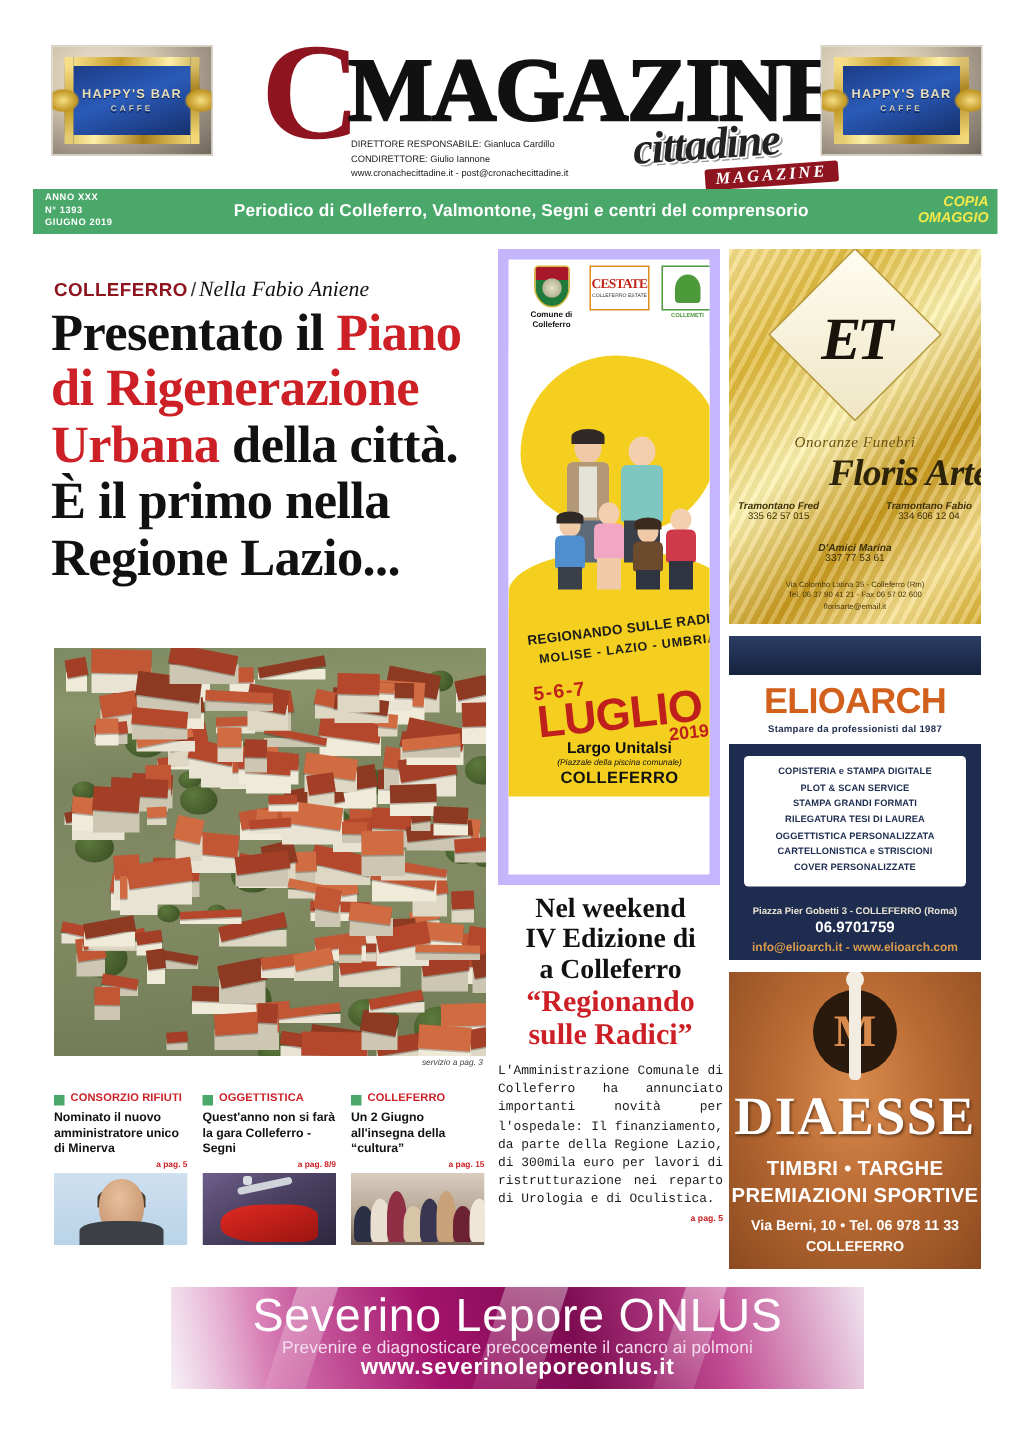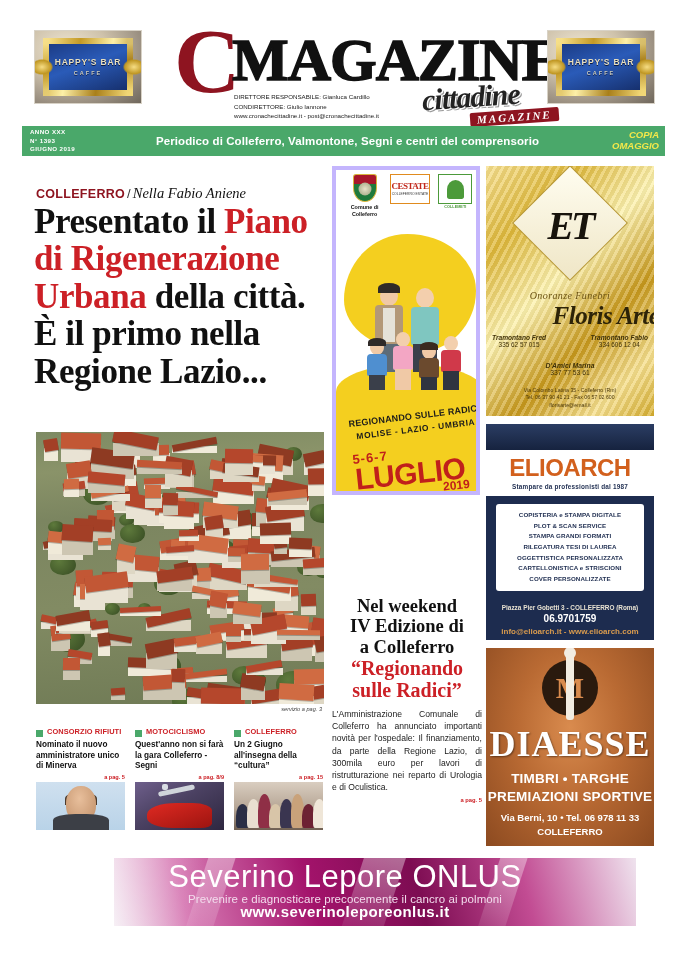--- a/index.html
+++ b/index.html
@@ -224,22 +224,22 @@
     position: absolute; inset: 0;
     background: linear-gradient(180deg,#d9cdc0 0%, #b6a695 55%, #6f5f52 100%);
   }
   .thumb-dance .d {
     position: absolute; bottom: 2px; width: 13px; height: 30px;
     border-radius: 50% 50% 18% 18%;
   }
 
   
   .poster {
-    position: absolute; left: 332px; top: 166px; width: 148px; height: 329px;
-    background: #ffffff; border: 4px solid #c4b5fd; overflow: hidden;
+    position: absolute; left: 332px; top: 166px; width: 148px; height: 424px;
+    background: #ffffff; border: 7px solid #c4b5fd; overflow: hidden;
   }
   .poster-logos {
     position: absolute; left: 0; top: 4px; width: 148px; height: 54px;
     display: flex; justify-content: space-around; align-items: flex-start;
     padding: 0 6px;
   }
   .plogo { text-align: center; width: 42px; }
   .plogo .shield {
     width: 24px; height: 28px; margin: 0 auto;
     background: linear-gradient(180deg,#a8172a 0%, #a8172a 34%, #1f7a3c 34%, #1f7a3c 100%);
@@ -337,21 +337,21 @@
     position: absolute; left: 332px; top: 596px; width: 150px;
   }
   .ca-head {
     font-family: "Liberation Serif", serif;
     font-weight: bold; font-size: 18.5px; line-height: 1.1;
     text-align: center; color: #111;
   }
   .ca-head .r { color: #cc2026; font-size: 20px; }
   .ca-body {
     margin-top: 7px;
-    font-family: Liberation Sans, sans-serif;
+    font-family: Liberation Mono, monospace;
     font-size: 8.6px; line-height: 1.42; text-align: justify; color: #1a1a1a;
   }
   .ca-page {
     text-align: right; font-size: 5.8px; font-weight: bold; color: #cc2026; margin-top: 4px;
   }
 
   
   .ad { position: absolute; left: 486px; width: 168px; overflow: hidden; }
 
   .ad-gold { top: 166px; height: 250px;
@@ -463,21 +463,21 @@
     color: #fff; font-weight: bold; font-size: 13.5px; line-height: 1.35;
     letter-spacing: .2px;
   }
   .dia-addr {
     position: absolute; left: 0; bottom: 8px; width: 168px; text-align: center;
     color: #fff; font-weight: bold; font-size: 9.5px; line-height: 1.4;
   }
 
   
   .bottom-banner {
-    position: absolute; left: 114px; top: 858px; width: 522px; height: 68px;
+    position: absolute; left: 114px; top: 858px; width: 462px; height: 68px;
     background:
       linear-gradient(100deg, rgba(255,255,255,.35) 0%, rgba(255,255,255,0) 18%),
       linear-gradient(75deg, #f3eaf2 0%, #d77ab4 14%, #a3136b 38%, #7d0c52 58%, #c24c93 78%, #efe3ee 100%);
     overflow: hidden;
   }
   .bb-streak {
     position: absolute; top: -20%; height: 140%; width: 26px;
     background: linear-gradient(180deg, rgba(255,255,255,.42), rgba(255,255,255,.06));
     transform: rotate(18deg);
   }
@@ -898,21 +898,21 @@
           <div class="hair"></div>
           <div class="face"></div>
           <div class="body"></div>
         </div>
       </div>
     </div>
 
     <div class="teaser">
       <div class="tz-head">
         <span class="tz-square"></span>
-        <span class="tz-cat">MOTOCICLISMO</span>
+        <span class="tz-cat">OGGETTISTICA</span>
       </div>
       <div class="tz-text">Quest'anno non si farà la gara Colleferro - Segni</div>
       <div class="tz-page">a pag. 8/9</div>
       <div class="tz-thumb">
         <div class="thumb-moto">
           <div class="tank"></div>
           <div class="bar"></div>
           <div class="mirror"></div>
         </div>
       </div>

